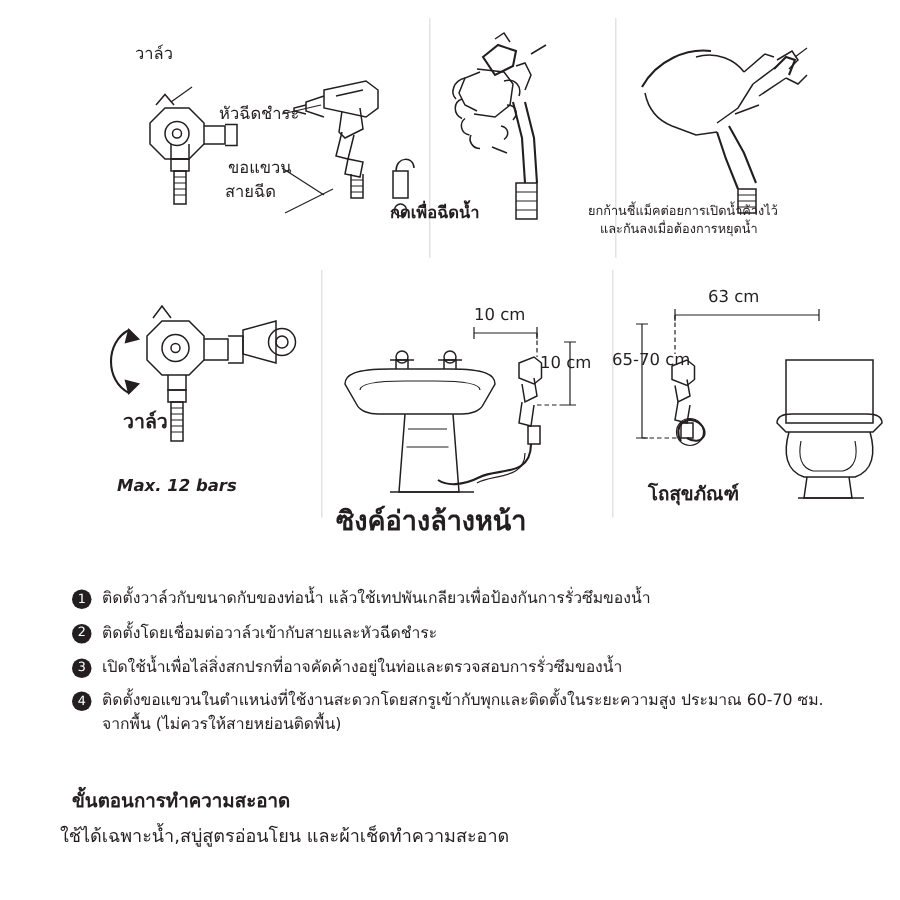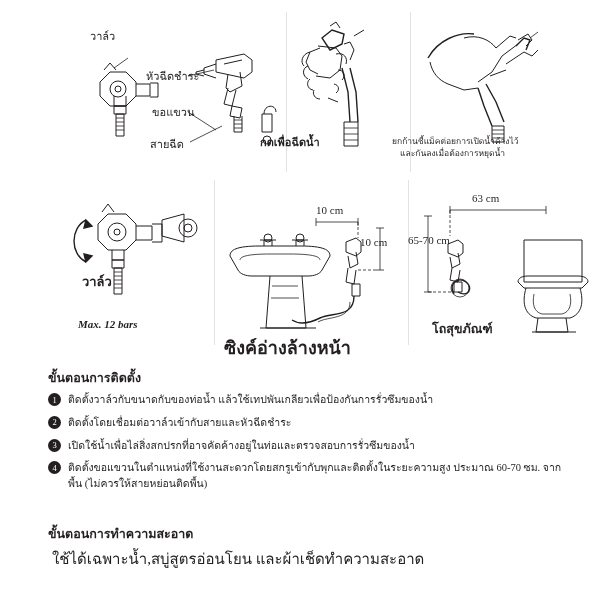--- a/index.html
+++ b/index.html
@@ -4,21 +4,21 @@
 <style>
   html,body{margin:0;padding:0;}
   body{
     width:600px;height:600px;
     background:#ffffff;
     font-family:"DejaVu Sans", sans-serif;
     color:#231f20;
     overflow:hidden;
     position:relative;
   }
-  .sheet{position:absolute;left:0;top:0;width:600px;height:600px;font-family:Liberation Serif, serif;}
+  .sheet{position:absolute;left:0;top:0;width:600px;height:600px;}
 
   
   .lbl{position:absolute;font-size:11px;line-height:1.15;white-space:nowrap;}
   .lbl-b{font-weight:bold;}
   .tiny{font-size:8.5px;line-height:1.25;}
   .cell{position:absolute;}
   svg{display:block;overflow:visible;}
   .st{fill:none;stroke:#231f20;stroke-width:1;}
   .st2{fill:none;stroke:#231f20;stroke-width:1.4;}
   .thin{fill:none;stroke:#231f20;stroke-width:.8;}
@@ -33,21 +33,21 @@
   }
   .steps{position:absolute;left:48px;width:520px;}
   .step{display:flex;align-items:flex-start;margin-bottom:7px;}
   .num{
     flex:0 0 auto;width:13px;height:13px;border-radius:50%;
     background:#231f20;color:#fff;font-size:8.5px;
     display:flex;align-items:center;justify-content:center;
     margin-right:7px;margin-top:1px;
   }
   .stxt{font-size:10.5px;line-height:1.5;}
-  .clean{position:absolute;left:52px;font-size:15px;line-height:1.55;}
+  .clean{position:absolute;left:40px;font-size:12px;line-height:1.55;}
 </style>
 </head>
 <body>
 
 <div class="sheet">
 
   <div class="vline" style="left:286px;top:12px;height:160px;"></div>
   <div class="vline" style="left:410px;top:12px;height:160px;"></div>
   <div class="vline" style="left:214px;top:180px;height:165px;"></div>
   <div class="vline" style="left:408px;top:180px;height:165px;"></div>
@@ -87,21 +87,21 @@
       </g>
 
       <path class="thin" d="M88 38 l-14 10"></path>
       <path class="thin" d="M148 56 l26 -6"></path>
       <path class="thin" d="M148 92 l28 18"></path>
       <path class="thin" d="M150 122 l32 -16"></path>
     </svg>
     <div class="lbl" style="left:50px;top:10px;">วาล์ว</div>
     <div class="lbl" style="left:106px;top:50px;">หัวฉีดชำระ</div>
     <div class="lbl" style="left:112px;top:86px;">ขอแขวน</div>
-    <div class="lbl" style="left:110px;top:118px;">สายฉีด</div>
+    <div class="lbl" style="left:110px;top:102px;">สายฉีด</div>
   </div>
 
   <div class="cell" style="left:292px;top:18px;width:112px;height:150px;">
     <svg width="112" height="150" viewBox="0 0 112 150">
       <g>
         <path class="st2" d="M30 20 l10 -8 12 4 -2 10 -12 6 z"></path>
         <path class="st" d="M38 8 l6 -4 4 6"></path>
         <path class="st" d="M28 30 l-10 4 -4 10 4 8 8 4"></path>
         <path class="st" d="M18 34 c-8 2 -10 10 -6 14"></path>
         <path class="st" d="M16 48 c-6 2 -6 10 0 13"></path>
@@ -231,21 +231,20 @@
         <path class="thin" d="M14 34 v76"></path>
         <path class="thin" d="M10 34 h8 M10 110 h8"></path>
         <path class="dash" d="M36 28 v26 M14 110 h26"></path>
       </g>
     </svg>
     <div class="lbl" style="left:58px;top:10px;">63 cm</div>
     <div class="lbl" style="left:-6px;top:52px;">65-70 cm</div>
     <div class="lbl lbl-b" style="left:18px;top:140px;font-size:12.5px;">โถสุขภัณฑ์</div>
   </div>
 
-  <div class="section-title" style="left:48px;top:368px;">ขั้นตอนการติดตั้ง</div>
 
   <div class="steps" style="top:392px;">
     <div class="step">
       <div class="num">1</div>
       <div class="stxt">ติดตั้งวาล์วกับขนาดกับของท่อน้ำ  แล้วใช้เทปพันเกลียวเพื่อป้องกันการรั่วซึมของน้ำ</div>
     </div>
     <div class="step">
       <div class="num">2</div>
       <div class="stxt">ติดตั้งโดยเชื่อมต่อวาล์วเข้ากับสายและหัวฉีดชำระ</div>
     </div>

